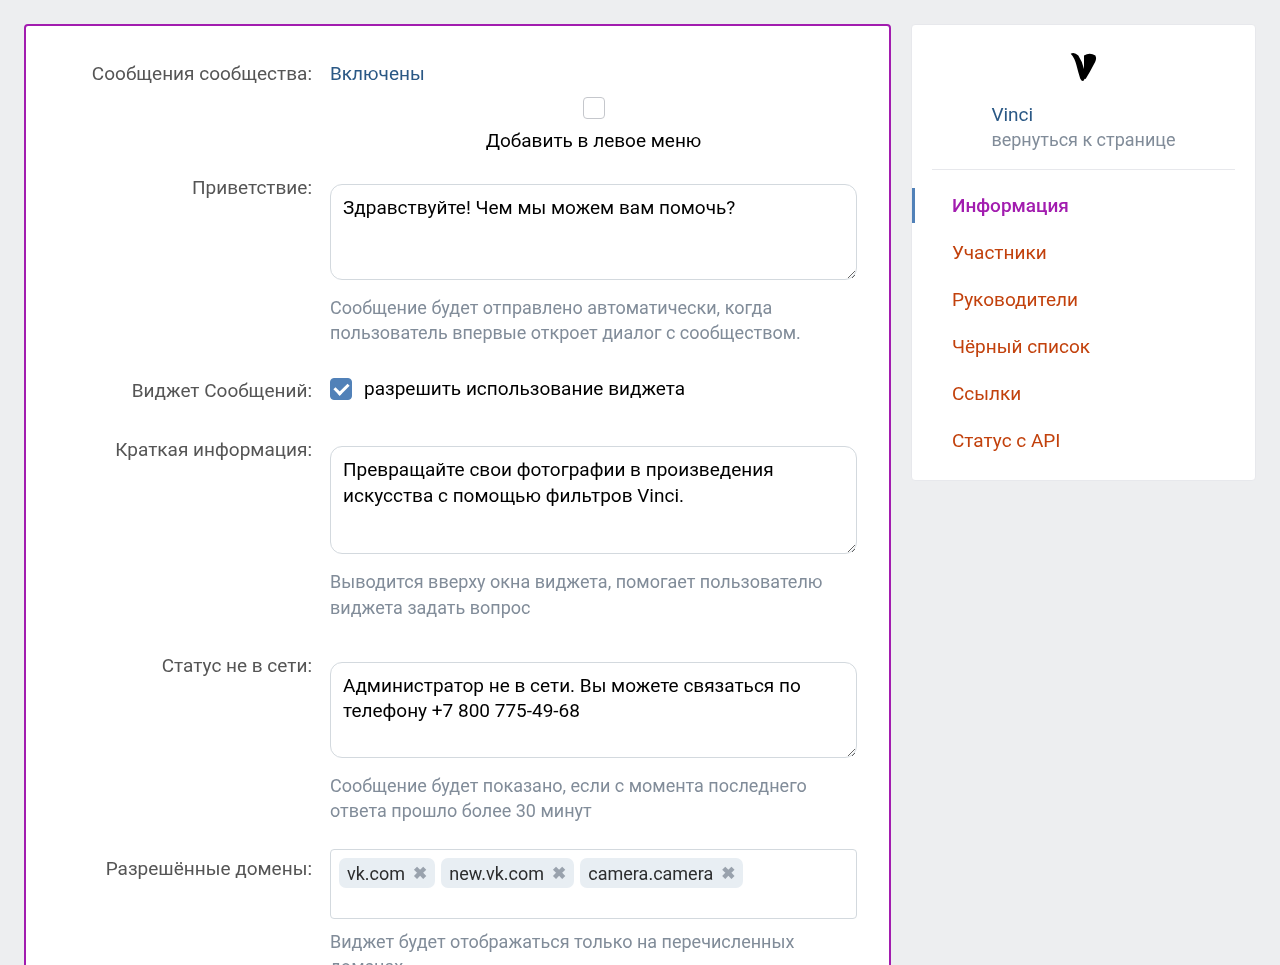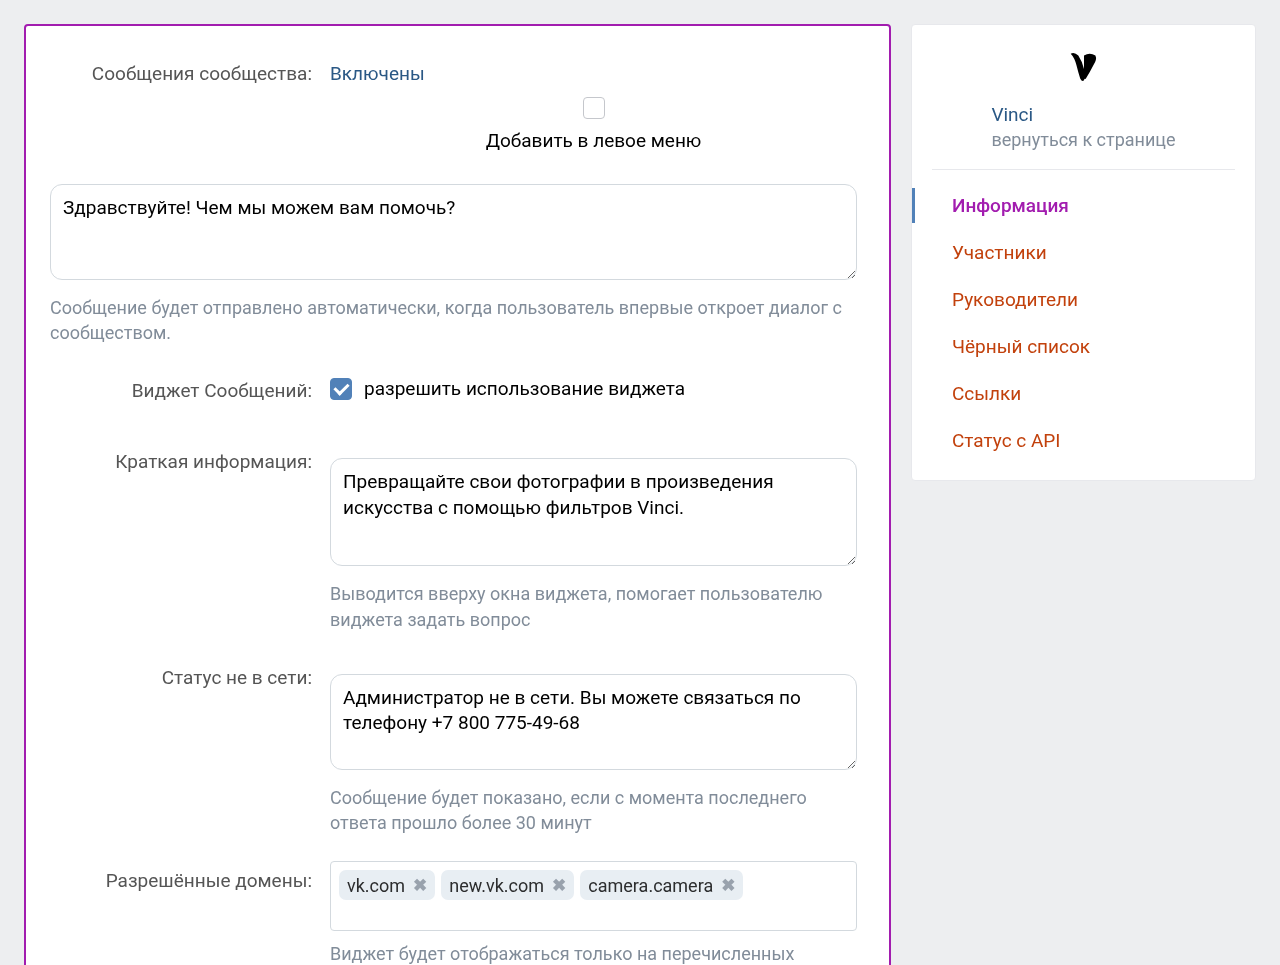--- a/index.html
+++ b/index.html
@@ -114,21 +114,21 @@
       font-size: 18px;
       line-height: 1.4;
       margin-top: 10px;
       margin-bottom: 20px;
     }
     .widget-check-row {
       display: flex;
       align-items: center;
       gap: 12px;
       padding-top: 6px;
-      margin-bottom: 36px;
+      margin-bottom: 24px;
     }
     .domains-box {
       width: 100%;
       border: 1px solid #d3d9de;
       border-radius: 4px;
       padding: 8px;
       min-height: 70px;
       display: flex;
       flex-wrap: wrap;
       gap: 6px;
@@ -220,20 +220,21 @@
       <div class="row-field">
         <span class="link-text">Включены</span>
         <div class="checkbox-row">
           <span class="checkbox"></span>
           <span class="checkbox-label">Добавить в левое меню</span>
         </div>
       </div>
     </div>
 
     <div class="row">
+      <div class="row-label">Приветствие:</div>
       <div class="row-field">
         <textarea class="text-input greeting-ta" style="">Здравствуйте! Чем мы можем вам помочь?</textarea>
         <div class="hint">Сообщение будет отправлено автоматически, когда пользователь впервые откроет диалог с сообществом.</div>
       </div>
     </div>
 
     <div class="row">
       <div class="row-label">Виджет Сообщений:</div>
       <div class="row-field">
         <div class="widget-check-row">

